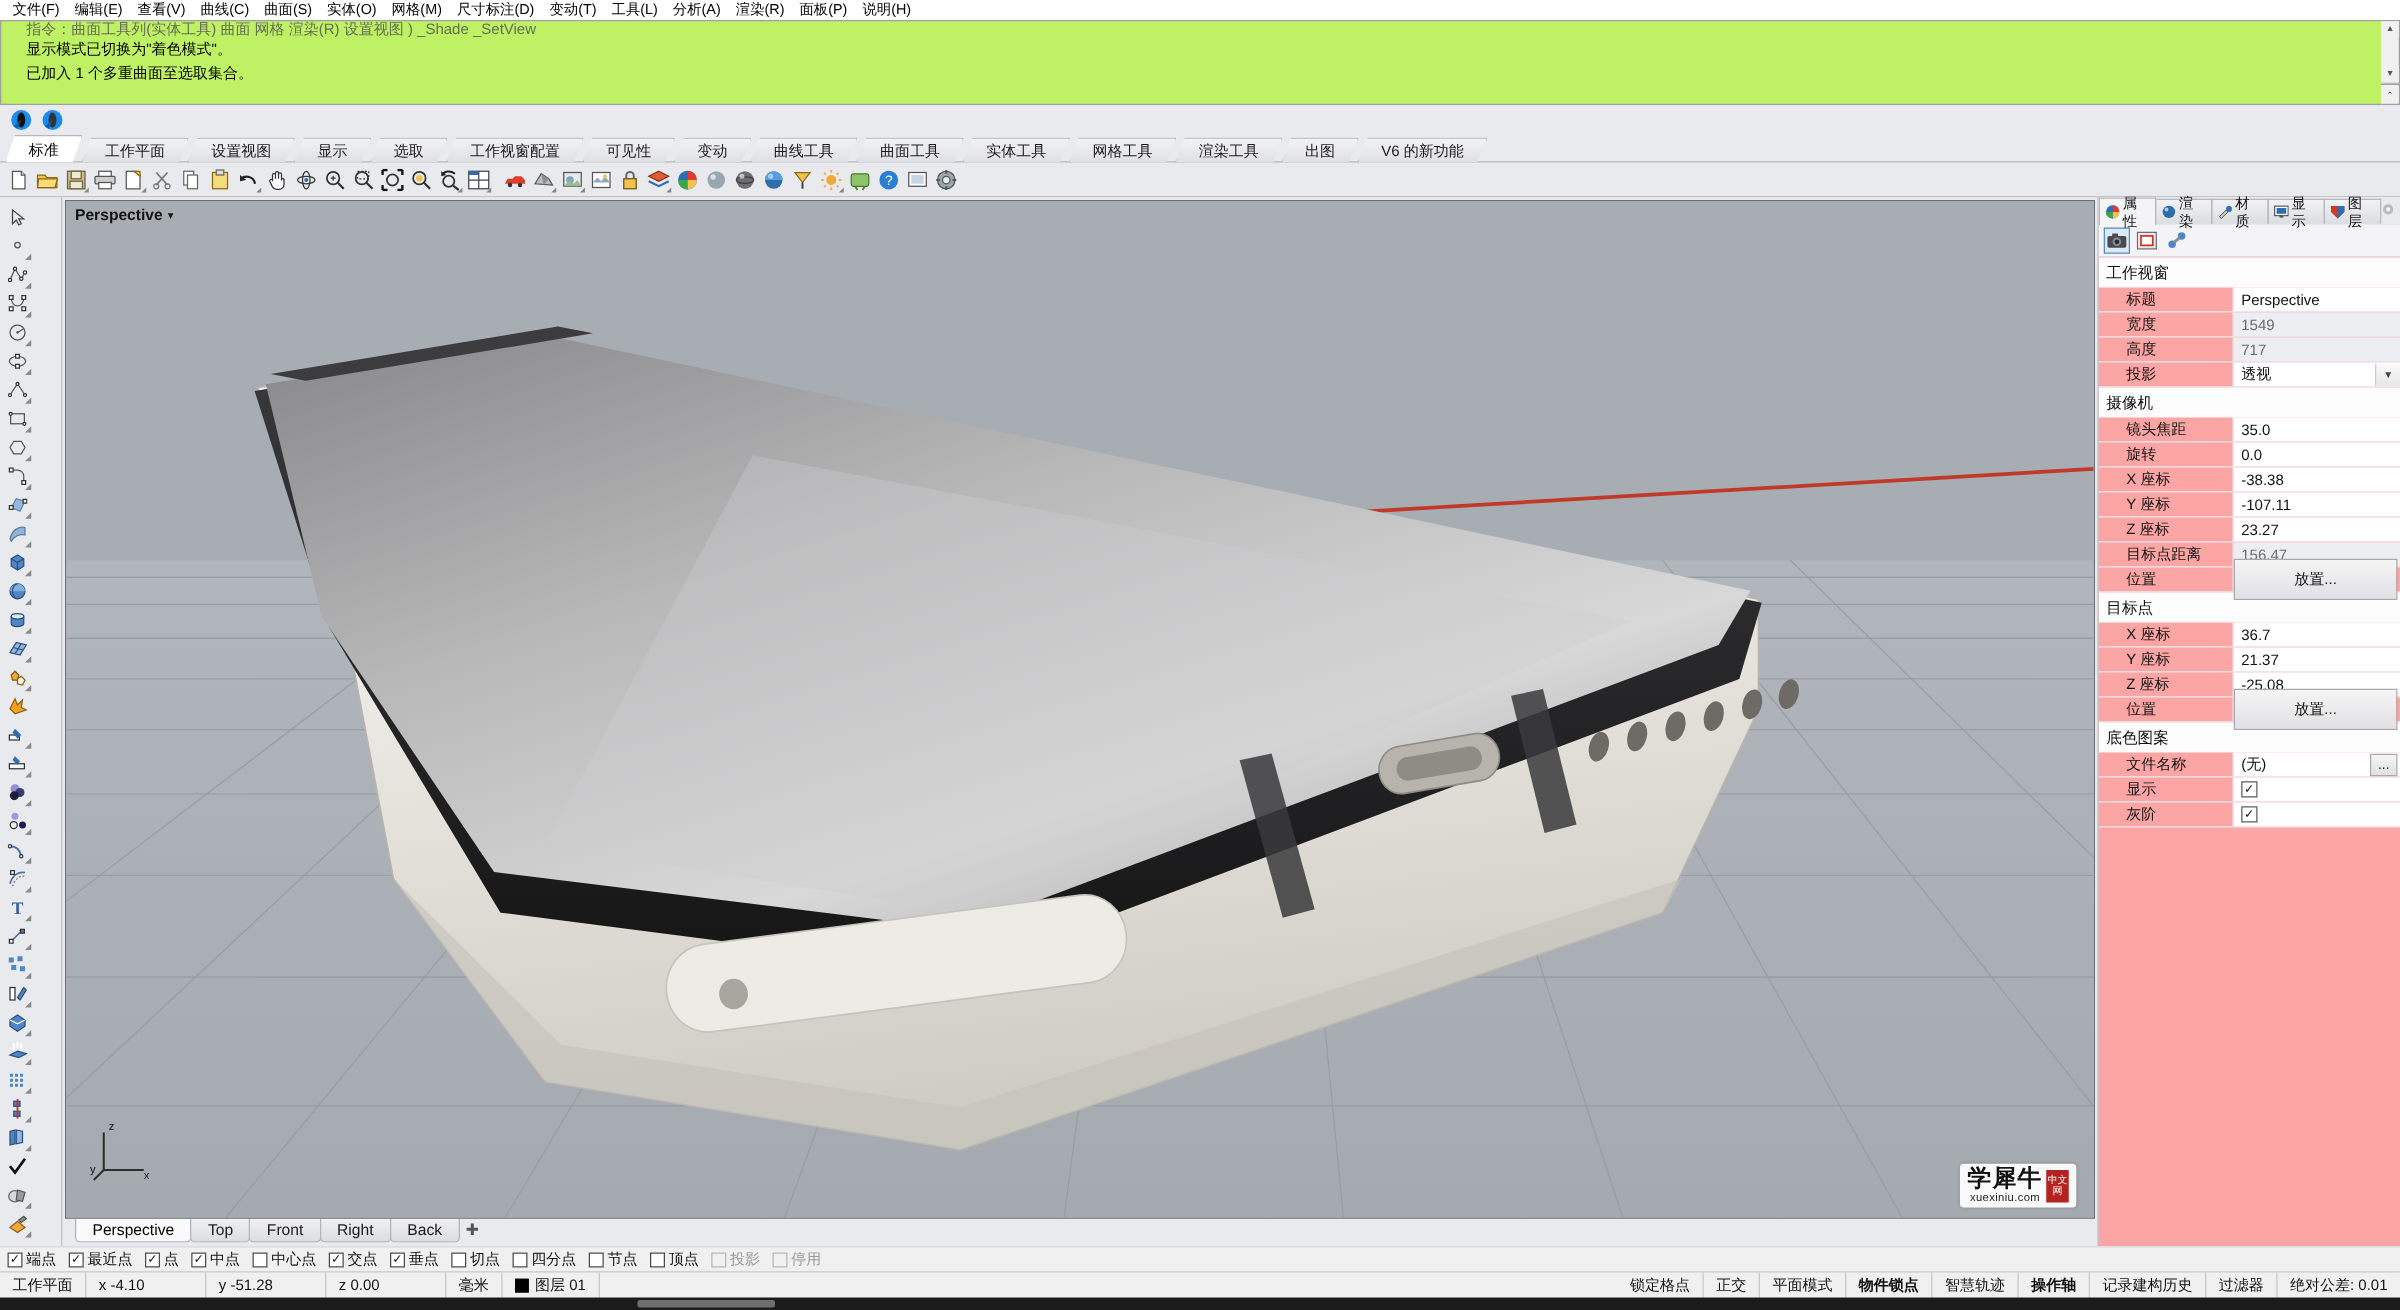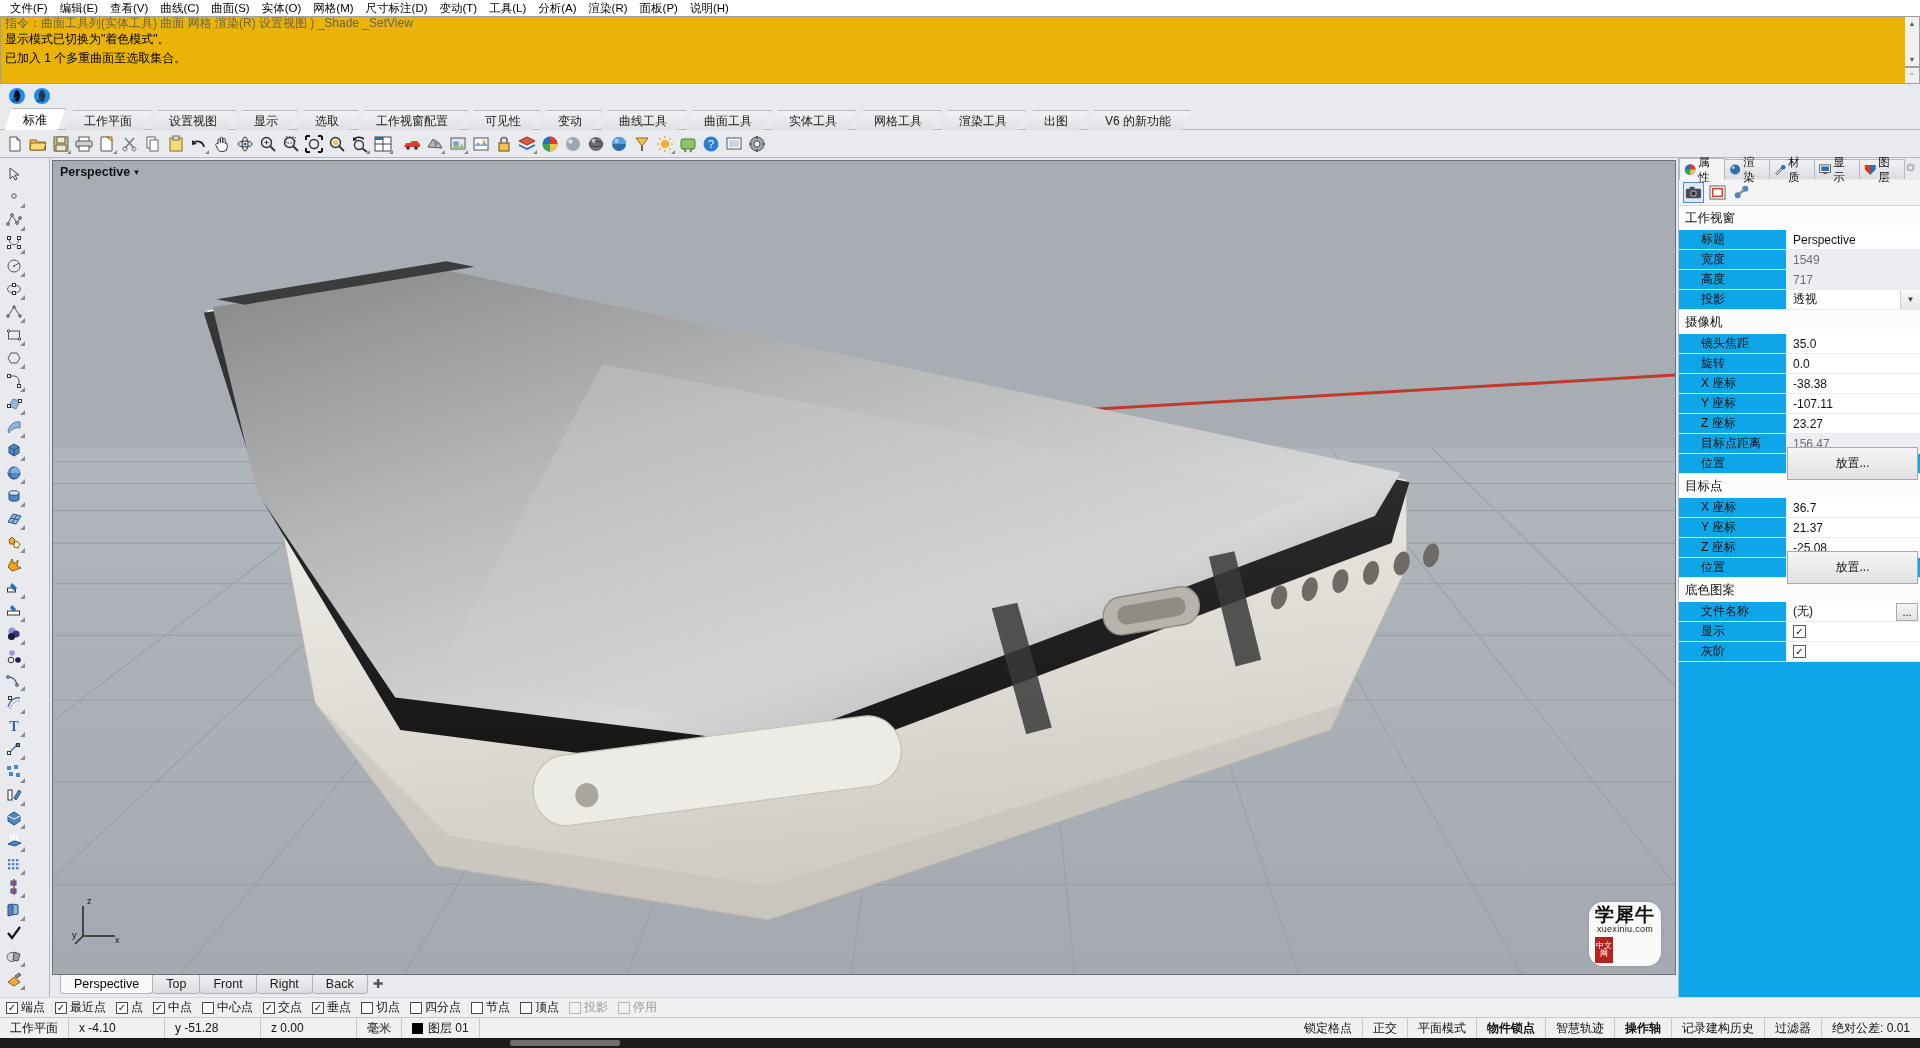--- a/index.html
+++ b/index.html
@@ -39,22 +39,22 @@
     flex: 0 0 16px; padding-left: 4px;
   }
   .menuitem {
     font-size: 11.5px; color: #000; padding: 0 6px; white-space: nowrap; line-height: 16px;
     cursor: default;
   }
 
   
   .cmdwrap { flex: 0 0 68px; display: flex; background: #f0f0f0; position: relative; }
   .cmdhistory {
-    flex: 1; background: #eab308; border: 1px solid #a0a0a0; border-right: none;
-    font-size: 12px; color: #000; padding: 0 4px; overflow: hidden;
+    flex: 1; background: #bef264; border: 1px solid #a0a0a0; border-right: none;
+    font-size: 12px; color: #000; padding: 0 20px; overflow: hidden;
     display: flex; flex-direction: column; justify-content: flex-start;
   }
   .cmdline-clip { height: 13px; overflow: hidden; color: #555; font-size: 12px; line-height: 13px; opacity:.85;}
   .cmdline { height: 19px; line-height: 19px; white-space: nowrap; }
   .cmdprompt-row {
     display: flex; align-items: center; background: #fff; border: 1px solid #a0a0a0;
     border-top: none; border-right: none; height: 17px; padding: 0 4px; font-size: 12px;
   }
   .cmdprompt-label { font-weight: bold; color: #000; }
   .caret { display:inline-block; width:1px; height:12px; background:#000; margin-left:3px; }
@@ -158,21 +158,21 @@
   }
   .rp-tab.active { background:#f4f4f6; height:22px; z-index:2; }
   .rp-gear { margin-left:auto; margin-right:3px; }
   .rp-subtools {
     height: 26px; background: #f4f4f6; display: flex; align-items: center; gap: 3px;
     padding-left: 4px; border-bottom: 1px solid #d4d4d8;
   }
   .sub-btn { width: 21px; height: 21px; display:flex; align-items:center; justify-content:center; border:1px solid transparent;}
   .sub-btn.active { border: 1px solid #5a8bbd; background:#dbeaf8; }
 
-  .rp-body { flex: 1; overflow: hidden; background: #0ea5e9; }
+  .rp-body { flex: 1; overflow: hidden; background: #fca5a5; }
   .section-head {
     font-size: 12.5px; color: #111; padding: 4px 6px 3px 6px; background: #fcfcfd;
   }
   .prow { display: flex; height: 20px; align-items: stretch; font-size: 12px; border-bottom:1px solid #ececef; }
   .prow .plabel {
     width: 108px; padding-left: 22px; display: flex; align-items: center; color: #111;
     border-right: 1px solid #ececef;
   }
   .prow .pvalue {
     flex: 1; display: flex; align-items: center; padding-left: 6px; color: #111;
@@ -196,23 +196,22 @@
     display:flex; align-items:center; justify-content:center; font-size:11px; color:#111; margin-right:2px;
   }
   .chk {
     width: 13px; height: 13px; border: 1px solid #5c5c5c; background: #fff; display:inline-flex;
     align-items:center; justify-content:center; font-size:10px; color:#111; line-height:1;
   }
 
   
   .watermark {
     position: absolute; right: 14px; bottom: 8px; background: rgba(255,255,255,.93);
-    border-radius: 14px; padding: 3px 6px; display: flex; gap: 3px;
+    border-radius: 3px; padding: 3px 6px; display: flex; align-items: center; gap: 3px;
     box-shadow: 0 0 3px rgba(0,0,0,.15);
-    flex-direction: column;
   }
   .wm-text { display:flex; flex-direction:column; align-items:center; line-height:1;}
   .wm-cn { font-family:"DejaVu Serif", serif; font-weight:bold; font-size:19px; letter-spacing:1px; color:#111;}
   .wm-en { font-size: 9px; color:#222; letter-spacing:.3px; margin-top:1px;}
   .wm-box { width:18px; height:26px; background:#b5231f; color:#fff; font-size:8px; display:flex;
             flex-direction:column; align-items:center; justify-content:center; line-height:1.05;}
 
   
   .osnapbar {
     flex: 0 0 20px; background: #f0f0f0; display: flex; align-items: center;

